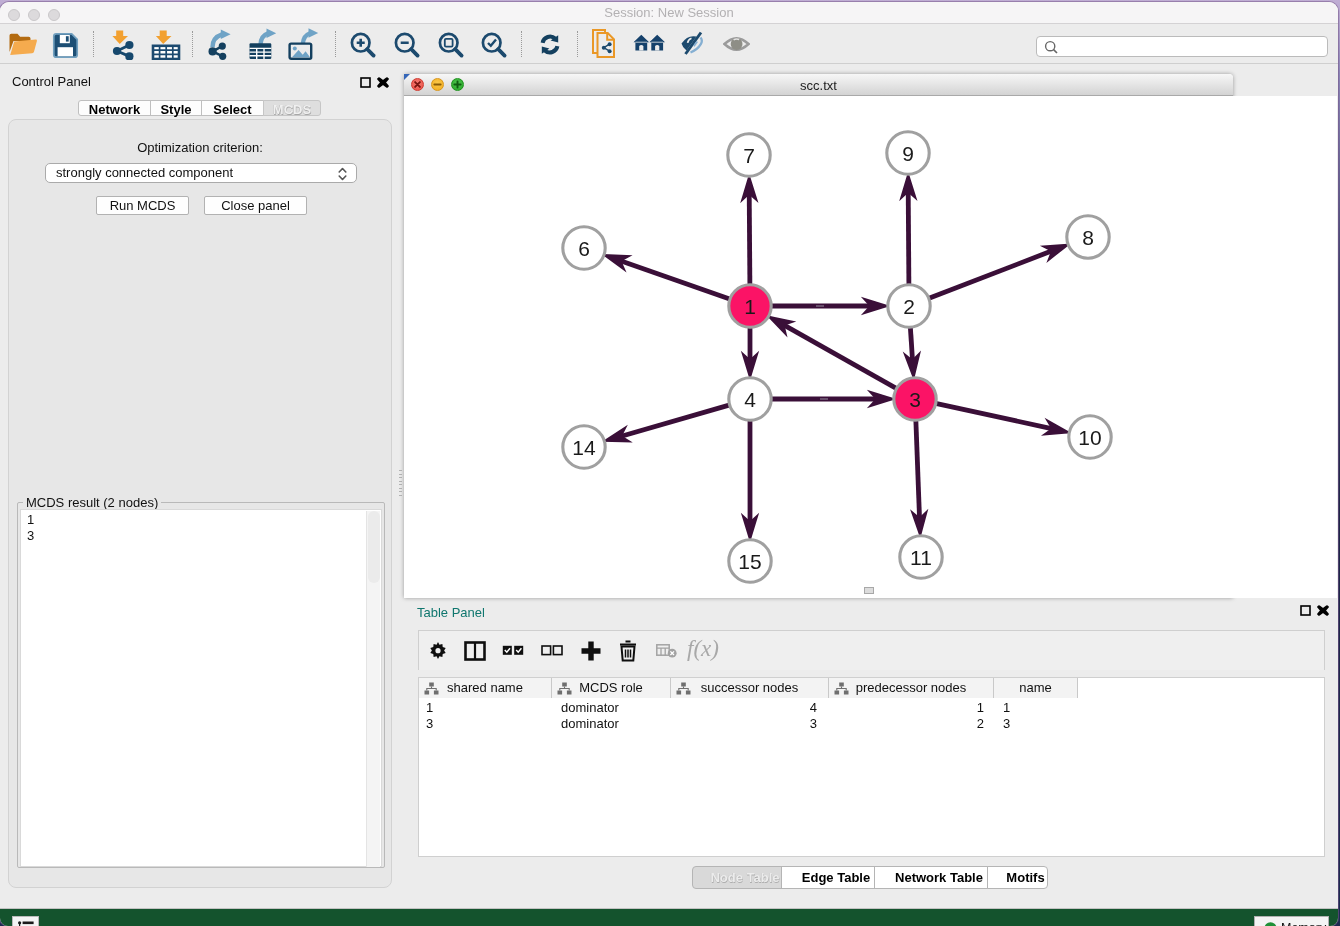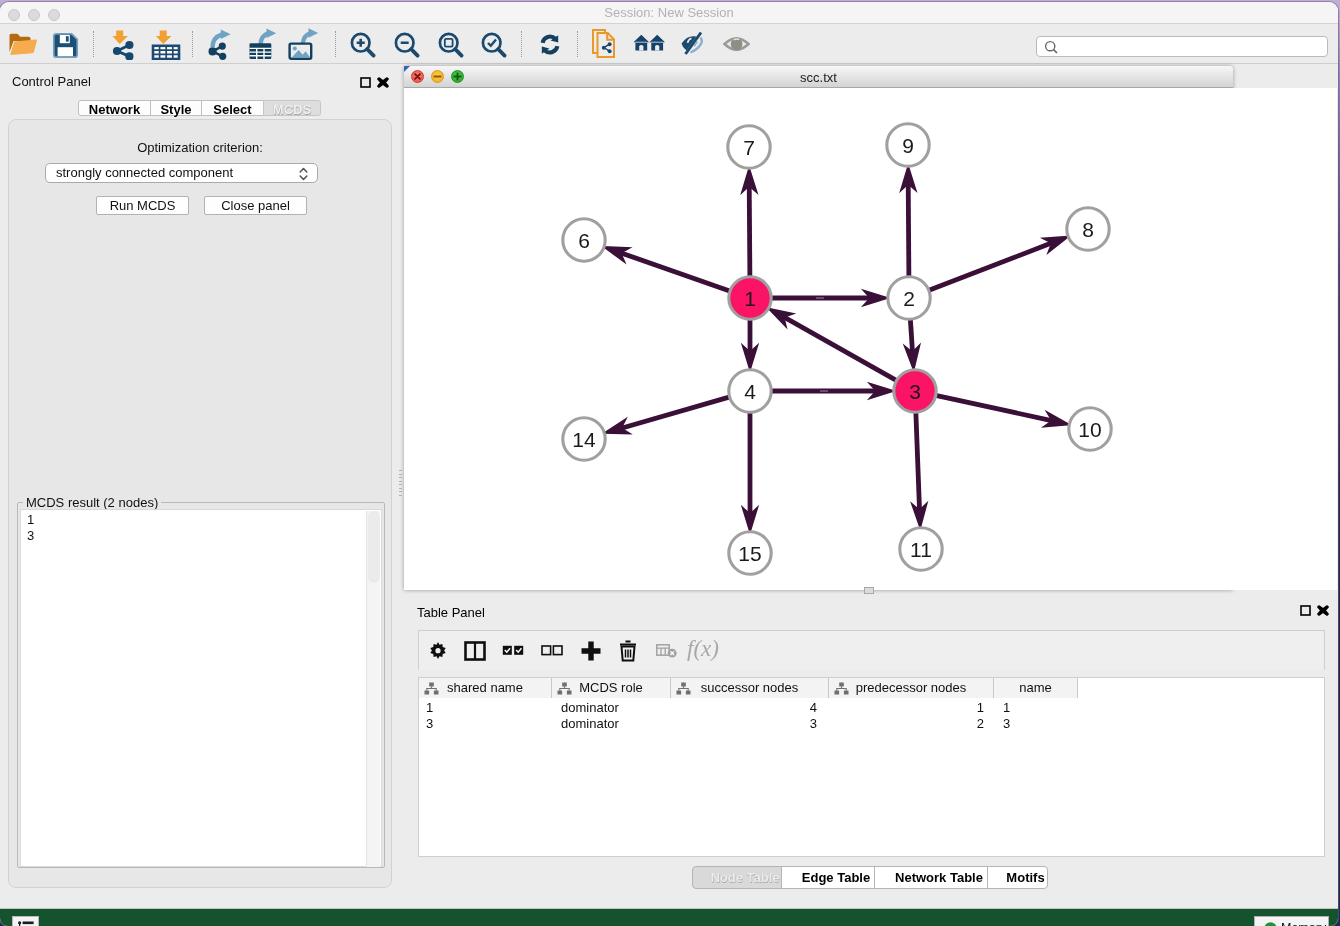--- a/index.html
+++ b/index.html
@@ -15,37 +15,37 @@
 #searchbox { position:absolute; left:1036px; top:11px; width:292px; height:21px; background:#fff; border:1px solid #bbb; border-radius:4px; }
 #main { position:absolute; left:0; top:62px; width:100%; height:828px; background:#ececec; }
 
 #cp-title { position:absolute; left:12px; top:10px; font-size:13px; color:#111; }
 .panbtn { position:absolute; font-weight:bold; color:#000; }
 .tabrow { position:absolute; display:flex; }
 .tab { border:1px solid #bfbfbf; background:#fdfdfd; font-size:13px; font-weight:bold; color:#000; text-align:center; line-height:18px; height:16px; margin-left:-1px; }
 .tab.sel { background:#dedede; color:#f0f0f0; text-shadow:0.5px 0.5px 0 #a8a8a8, -0.5px -0.5px 0 #b8b8b8; border-color:#c6c6c6; }
 #cp-pane { position:absolute; left:8px; top:55px; width:384px; height:769px; background:#e7e7e7; border:1px solid #d2d2d2; border-radius:8px; }
 #opt-label { position:absolute; left:0; top:20px; width:100%; text-align:center; font-size:13px; color:#111; }
-#dropdown { position:absolute; left:36px; top:43px; width:273px; height:20px; background:#fff; border:1px solid #aaa; border-radius:5px; font-size:13px; color:#111; line-height:18px; padding-left:10px; }
+#dropdown { position:absolute; left:36px; top:43px; width:312px; height:20px; background:#fff; border:1px solid #aaa; border-radius:5px; font-size:13px; color:#111; line-height:18px; padding-left:10px; }
 .btn { position:absolute; height:19px; background:#fefefe; border:1px solid #b2b2b2; border-radius:2px; font-size:13px; color:#111; text-align:center; line-height:17px; }
 #fieldset { position:absolute; left:8px; top:382px; width:368px; height:366px; border:1px solid #b9b9b9; border-radius:2px; }
 #fs-legend { position:absolute; left:5px; top:-8px; background:#e7e7e7; padding:0 3px; font-size:13px; color:#111; }
 #fs-white { position:absolute; left:2px; top:6px; width:362px; height:358px; background:#fff; border:1px solid #d9d9d9; }
 #fs-scroll { position:absolute; right:1px; top:1px; width:14px; height:356px; background:#f4f4f4; border-left:1px solid #e4e4e4; }
 #fs-thumb { position:absolute; left:1px; top:0; width:12px; height:72px; background:#ebebeb; border-radius:6px; }
 #fs-text { position:absolute; left:6px; top:2px; font-size:13px; color:#111; line-height:16px; }
 
-#netwin { position:absolute; left:404px; top:2px; width:829px; height:524px; background:#fff; border-radius:4px 4px 0 0; box-shadow:0 0 4px rgba(0,0,0,.35); }
+#netwin { position:absolute; left:404px; top:10px; width:829px; height:524px; background:#fff; border-radius:4px 4px 0 0; box-shadow:0 0 4px rgba(0,0,0,.35); }
 #nw-title { position:absolute; left:0; top:0; width:100%; height:22px; background:linear-gradient(#f7f7f7,#d3d3d3); border-bottom:1px solid #a9a9a9; border-radius:4px 4px 0 0; }
 #nw-text { position:absolute; top:4px; width:100%; text-align:center; font-size:13px; color:#222; }
 .nwb { position:absolute; top:4px; width:13px; height:13px; border-radius:50%; } .nwb svg { position:absolute; left:0; top:0; display:block; }
 #nw-canvas { position:absolute; left:0; top:22px; width:933px; height:502px; background:#fff; }
 
 #tablepanel { position:absolute; left:404px; top:531px; width:933px; height:297px; }
-#tp-title { position:absolute; left:13px; top:10px; font-size:13px; color:#000000; }
+#tp-title { position:absolute; left:13px; top:10px; font-size:13px; color:#0f766e; }
 #tp-toolbar { position:absolute; left:14px; top:35px; width:907px; height:40px; background:#efefef; border:1px solid #cfcfcf; border-bottom:none; }
 #tp-table { position:absolute; left:14px; top:82px; width:907px; height:180px; background:#fff; border:1px solid #cfcfcf; }
 .th { position:absolute; top:0; height:20px; border-right:1px solid #c9c9c9; background:#f3f3f3; font-size:13px; color:#111; text-align:center; line-height:19px; }
 .treeicon { position:absolute; top:4px; }
 .td { position:absolute; font-size:13px; color:#111; height:16px; line-height:16px; }
 .bottomtabs { position:absolute; display:flex; }
 .btab { border:1px solid #b5b5b5; background:#fff; font-size:13px; color:#000; text-align:center; height:23px; line-height:21px; margin-left:-1px; font-weight:bold;padding-left:16px; }
 .btab.sel { background:#d9d9d9; color:#ececec; text-shadow:0.5px 0.5px 0 #aeaeae, -0.5px -0.5px 0 #c2c2c2; }
 #statusbar { position:absolute; left:0; top:890px; width:100%; height:26px; border-top:1px solid #c2c2c2; background:#14532d;margin-top:16px; }
 #listbtn { position:absolute; left:12px; top:7px; width:27px; height:22px; background:#f4f4f4; border:1px solid #b9b9b9; }

